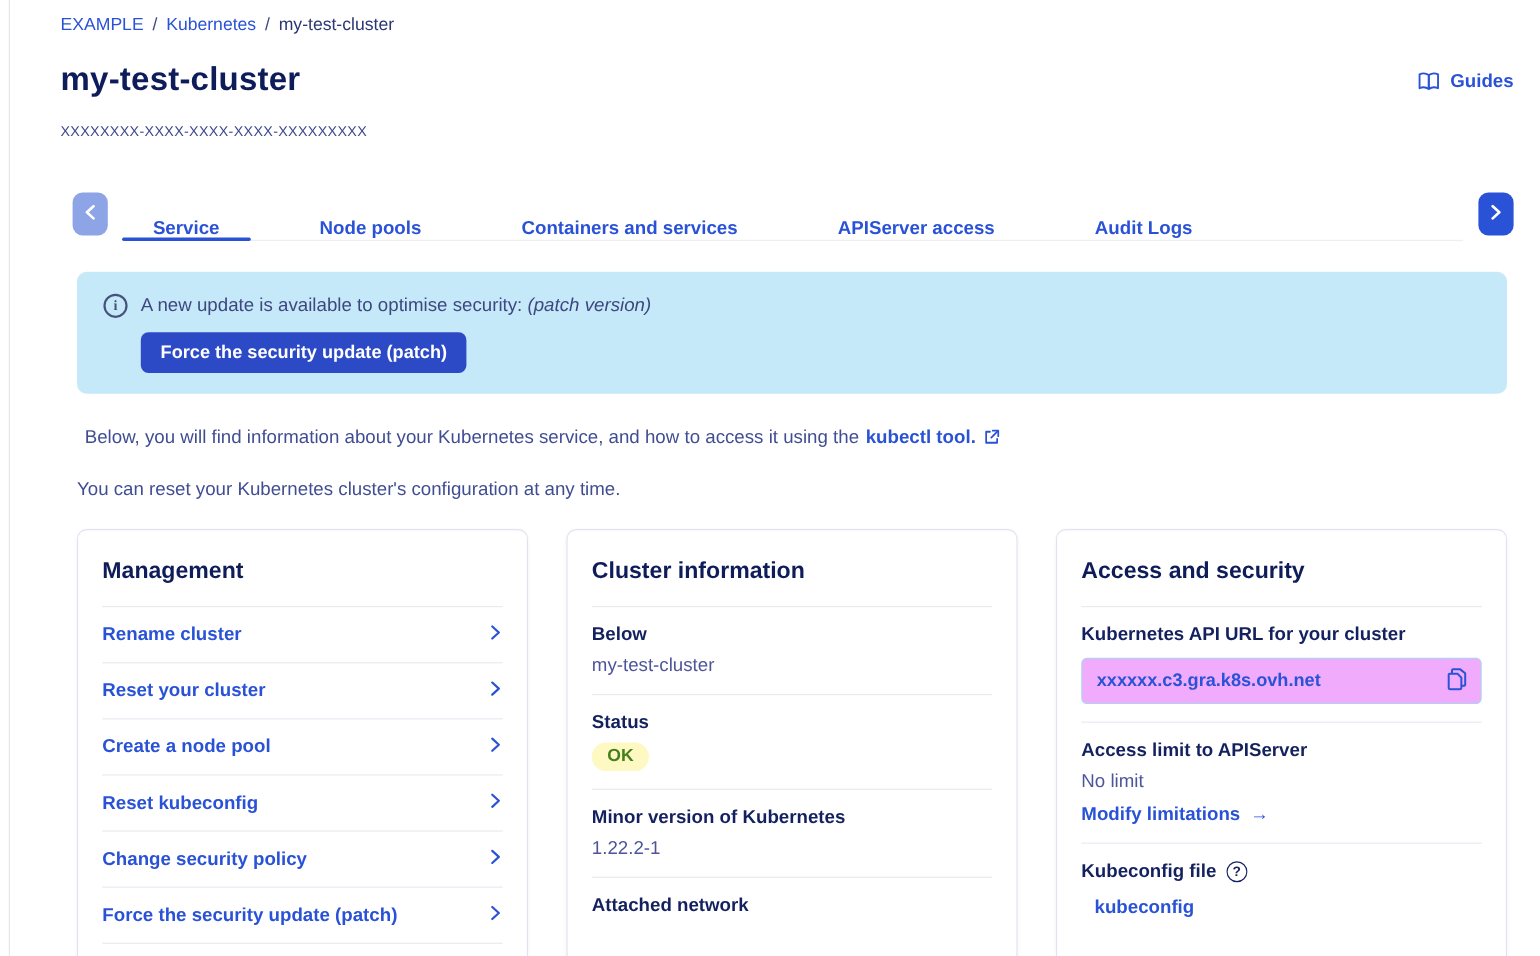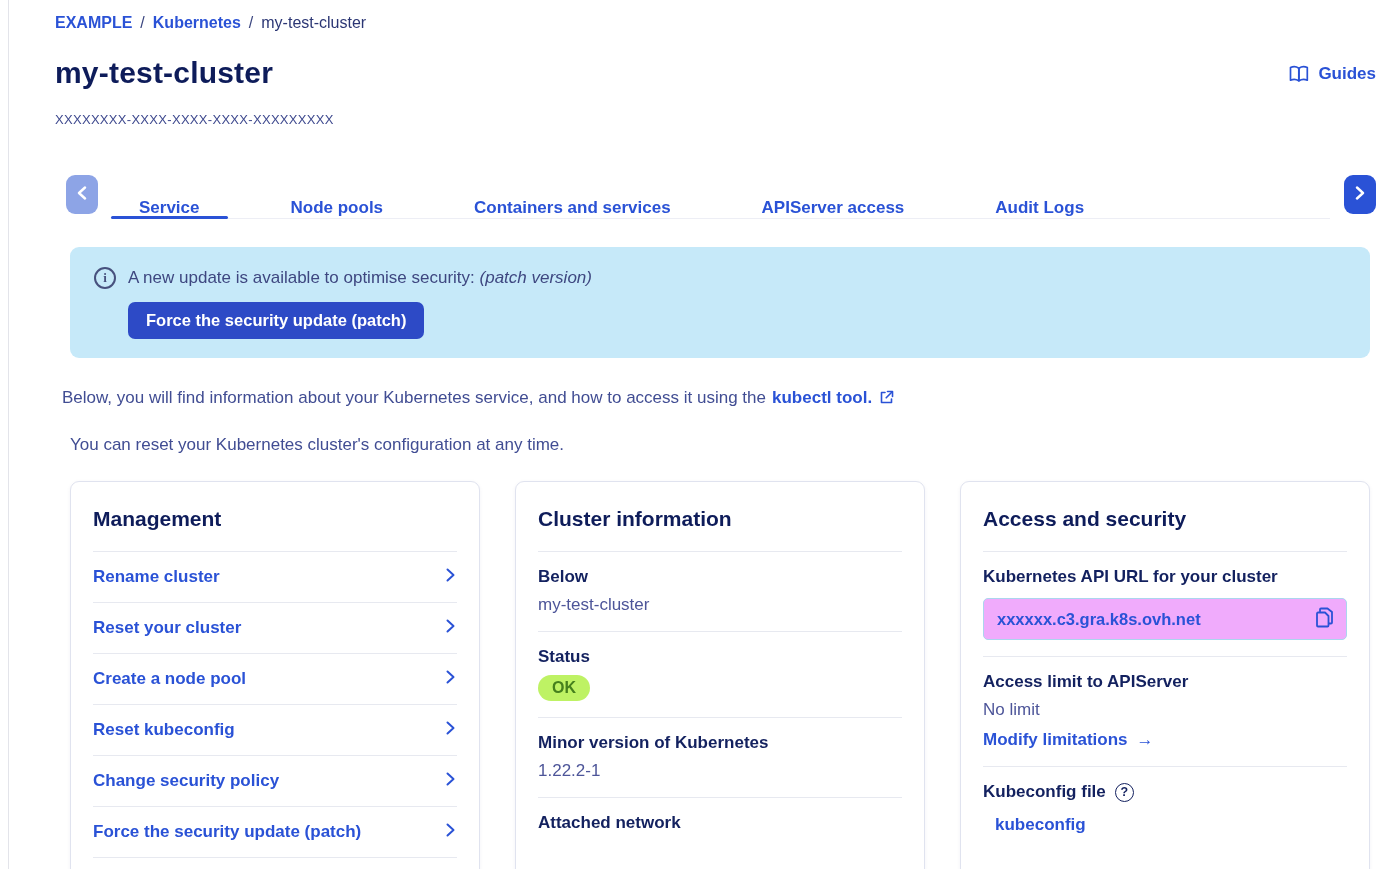--- a/index.html
+++ b/index.html
@@ -5,21 +5,21 @@
   * { margin:0; padding:0; box-sizing:border-box; }
   html,body { width:1400px; height:869px; background:#ffffff; overflow:hidden;
               font-family:"Liberation Sans","DejaVu Sans",sans-serif; }
   .page { position:relative; width:1400px; height:869px; background:#ffffff; overflow:hidden; }
   .left-rail { position:absolute; left:0; top:0; width:9px; height:100%; background:#ffffff;
                border-right:1px solid #e3e4ea; }
   .content { padding:14px 24px 0 55px; }
 
   
   .breadcrumb { font-size:16px; color:#0e1c5a; display:flex; align-items:center; }
-  .breadcrumb a { color:#2a52d6; font-weight:700; text-decoration:none; cursor:pointer; }
+  .breadcrumb a { color:#2a52d6; font-weight:400; text-decoration:none; cursor:pointer; }
   .breadcrumb .sep { margin:0 8px; color:#3c4780; font-weight:400; }
   .breadcrumb .current { color:#2b3674; font-weight:400; }
 
   
   .header-row { display:flex; justify-content:space-between; align-items:flex-start; margin-top:24px; }
   h1.page-title { font-size:30px; font-weight:700; color:#0e1c5a; letter-spacing:0.2px; }
   .uuid { margin-top:22px; font-size:13px; color:#3f4a8f; letter-spacing:0.3px; }
   .guides { display:flex; align-items:center; gap:9px; color:#2a52d6; font-weight:700;
             font-size:17px; text-decoration:none; margin-top:8px; cursor:pointer; }
   .guides svg { display:block; }
@@ -42,41 +42,41 @@
   .info-icon { width:22px; height:22px; border:2px solid #47517e; border-radius:50%; color:#47517e;
                font-size:13px; font-weight:700; display:flex; align-items:center; justify-content:center;
                font-family:"Liberation Serif","DejaVu Serif",serif; flex:0 0 auto; }
   .banner-text { font-size:17px; color:#3e4780; }
   .banner-text .em { font-style:italic; }
   .banner-btn { margin:13px 0 0 34px; background:#2d4ac6; color:#ffffff; border:none; border-radius:7px;
                 font-size:16.5px; font-weight:700; padding:9px 18px; cursor:pointer;
                 font-family:inherit; }
 
   
-  .intro-1 { margin:30px 0 0 7px; font-size:17px; color:#414d93; display:flex; align-items:flex-end; flex-wrap:wrap; gap:0 6px;}
+  .intro-1 { margin:30px 0 0 22px; font-size:17px; color:#414d93; display:flex; align-items:flex-end; flex-wrap:wrap; gap:0 6px;}
   .intro-1 a { color:#2a52d6; font-weight:700; text-decoration:none; cursor:pointer; }
   .intro-1 svg { margin-left:2px; vertical-align:-2px; }
   .intro-2 { margin:27px 0 0 15px; font-size:17px; color:#414d93; }
 
   
   .cards { display:flex; gap:35px; margin:26px 6px 0 15px; align-items:stretch; }
   .card { flex:1 1 0; background:#ffffff; border:1px solid #e0e3ef; border-radius:9px;
           padding:25px 22px; min-height:430px; box-shadow:0 1px 4px rgba(15,27,90,0.05); }
   .card h2 { font-size:21px; font-weight:700; color:#0e1c5a; padding-bottom:20px;
              border-bottom:1px solid #e7e9f0; }
 
   .mgmt-item { display:flex; justify-content:space-between; align-items:center;
                padding:15px 2px 15px 0; border-bottom:1px solid #e7e9f0; text-decoration:none; cursor:pointer; }
   .mgmt-item span.lbl { font-size:17px; font-weight:700; color:#2a52d6; }
 
   .field { padding:15px 0 16px 0; border-bottom:1px solid #e7e9f0; }
   .field:last-child { border-bottom:none; }
   .field .flabel { font-size:17px; font-weight:700; color:#13215f; }
   .field .fvalue { margin-top:8px; font-size:17px; color:#4d5599; }
-  .badge-ok { display:inline-block; margin-top:8px; background:#bef264; color:#45801d;
+  .badge-ok { display:inline-block; margin-top:8px; background:#fef9c3; color:#45801d;
               font-size:16px; font-weight:700; padding:4px 14px; border-radius:14px; }
 
   .url-box { margin-top:11px; border:1px solid #abd5ee; border-radius:5px; background:#f0abfc;
              display:flex; align-items:center; justify-content:space-between; padding:7px 11px 7px 13px; }
   .url-text { font-size:16.5px; font-weight:700; color:#2a52d6; }
   .copy-btn { background:none; border:none; cursor:pointer; display:flex; padding:1px; }
 
   .link-arrow { display:inline-flex; align-items:center; gap:9px; margin-top:10px; font-size:17px;
                 font-weight:700; color:#2a52d6; text-decoration:none; cursor:pointer; }
   .flabel-row { display:flex; align-items:center; gap:9px; }

